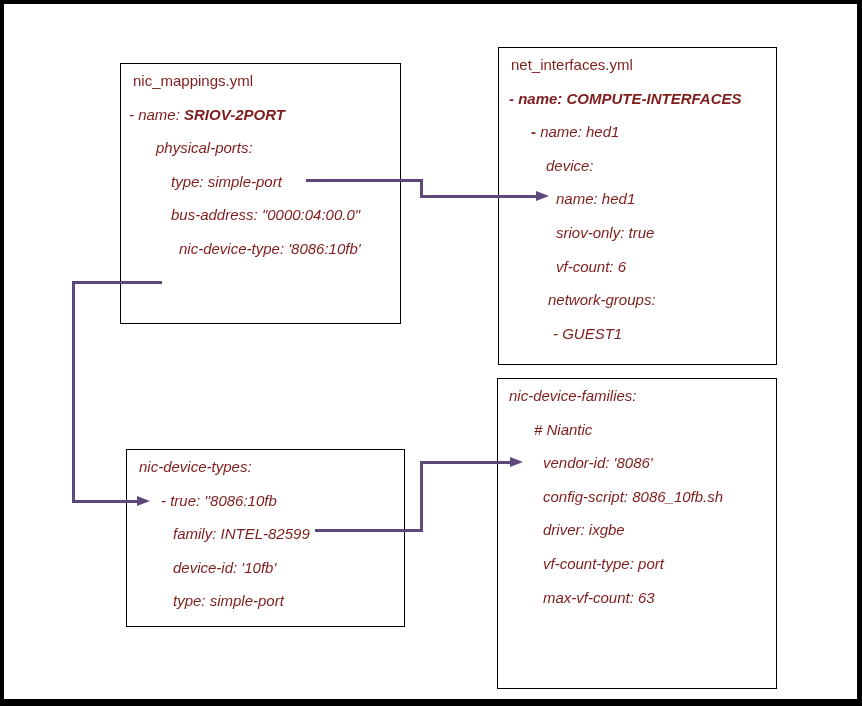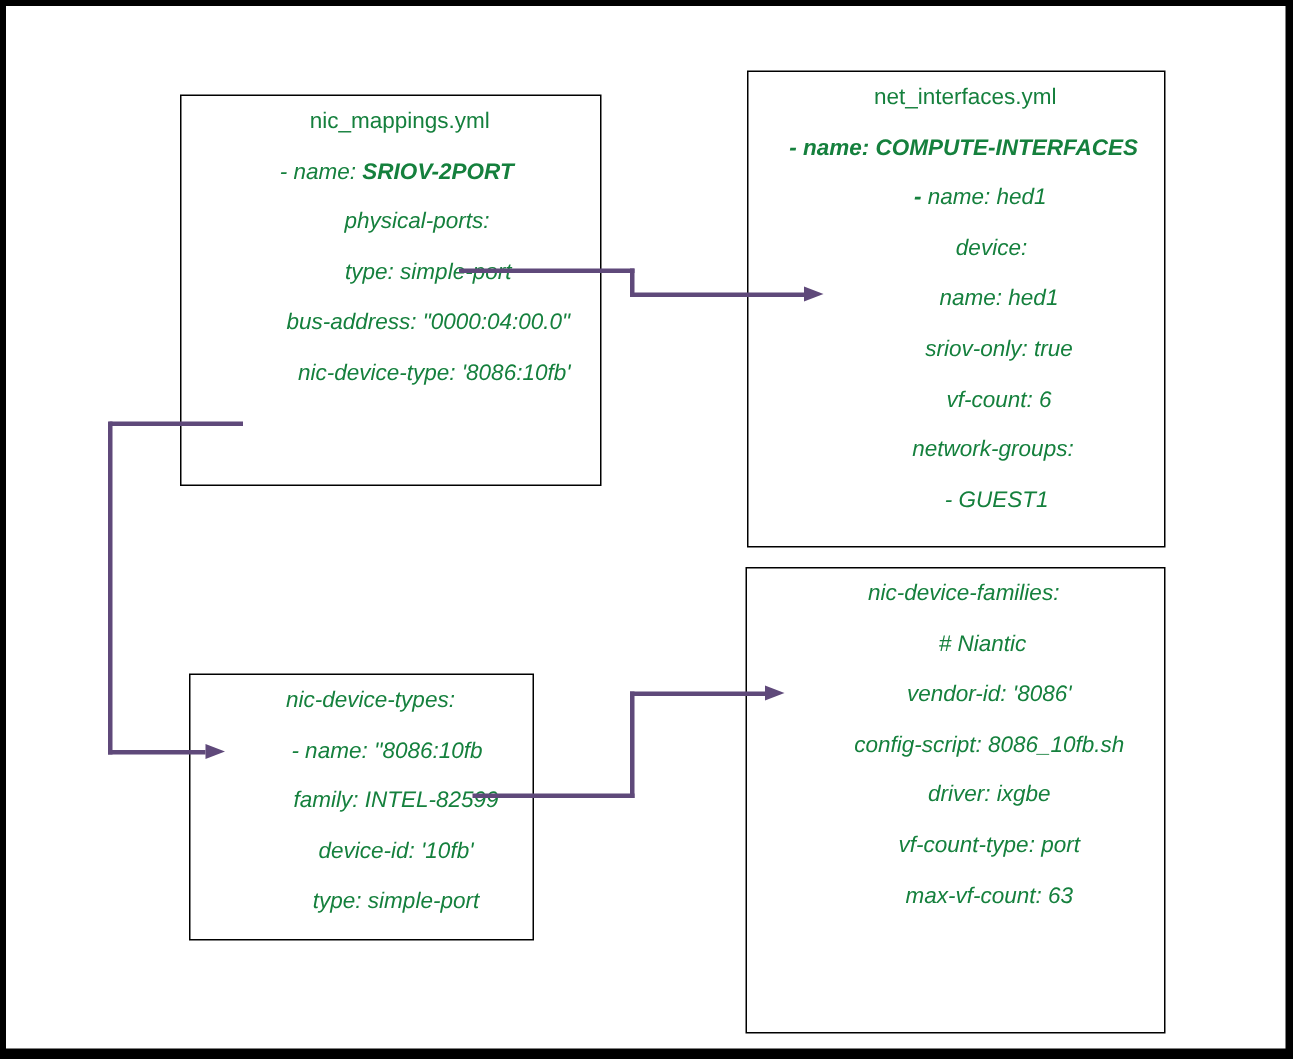--- a/index.html
+++ b/index.html
@@ -23,38 +23,37 @@
     position: absolute;
     border: 1.5px solid #000000;
     background: #ffffff;
     z-index: 1;
   }
   .line {
     font-style: italic;
     font-size: 15px;
     line-height: 33.6px;
     white-space: pre;
-    color: #15803d;
-    text-align: center;
+    color: #7f1d1d;
   }
   .line.upright { font-style: normal; }
   .line .bold { font-weight: 700; }
   .seg { position: absolute; background: var(--conn); z-index: 5; }
   .arrowhead {
     position: absolute;
     width: 0; height: 0;
     border-top: 5.5px solid transparent;
     border-bottom: 5.5px solid transparent;
     border-left: 13px solid var(--conn);
     z-index: 5;
   }
   
   #box0 { left: 116px; top: 59px;  width: 281px; height: 261px; }
   #box1 { left: 494px; top: 43px;  width: 279px; height: 318px; }
-  #box2 { left: 122px; top: 445px; width: 230px; height: 178px; }
+  #box2 { left: 122px; top: 445px; width: 279px; height: 178px; }
   #box3 { left: 493px; top: 374px; width: 280px; height: 311px; }
 </style>
 </head>
 <body>
 
 <div class="frame">
 
   <div class="yaml-box" id="box0">
       <div class="line upright" style="padding-left: 12px;"><span>nic_mappings.yml</span></div>
       <div class="line" style="padding-left: 8px;"><span>- name: </span><span class="bold">SRIOV-2PORT</span></div>
@@ -69,21 +68,21 @@
       <div class="line" style="padding-left: 32px;"><span class="bold">- </span><span>name: hed1</span></div>
       <div class="line" style="padding-left: 47px;"><span>device:</span></div>
       <div class="line" style="padding-left: 57px;"><span>name: hed1</span></div>
       <div class="line" style="padding-left: 57px;"><span>sriov-only: true</span></div>
       <div class="line" style="padding-left: 57px;"><span>vf-count: 6</span></div>
       <div class="line" style="padding-left: 49px;"><span>network-groups:</span></div>
       <div class="line" style="padding-left: 54px;"><span>- GUEST1</span></div>
     </div>
   <div class="yaml-box" id="box2">
       <div class="line" style="padding-left: 12px;"><span>nic-device-types:</span></div>
-      <div class="line" style="padding-left: 34px;"><span>- name: ''8086:10fb</span></div>
+      <div class="line" style="padding-left: 34px;"><span>- true: ''8086:10fb</span></div>
       <div class="line" style="padding-left: 46px;"><span>family: INTEL-82599</span></div>
       <div class="line" style="padding-left: 46px;"><span>device-id: '10fb'</span></div>
       <div class="line" style="padding-left: 46px;"><span>type: simple-port</span></div>
     </div>
   <div class="yaml-box" id="box3">
       <div class="line" style="padding-left: 11px;"><span>nic-device-families:</span></div>
       <div class="line" style="padding-left: 36px;"><span># Niantic</span></div>
       <div class="line" style="padding-left: 45px;"><span>vendor-id: '8086'</span></div>
       <div class="line" style="padding-left: 45px;"><span>config-script: 8086_10fb.sh</span></div>
       <div class="line" style="padding-left: 45px;"><span>driver: ixgbe</span></div>

